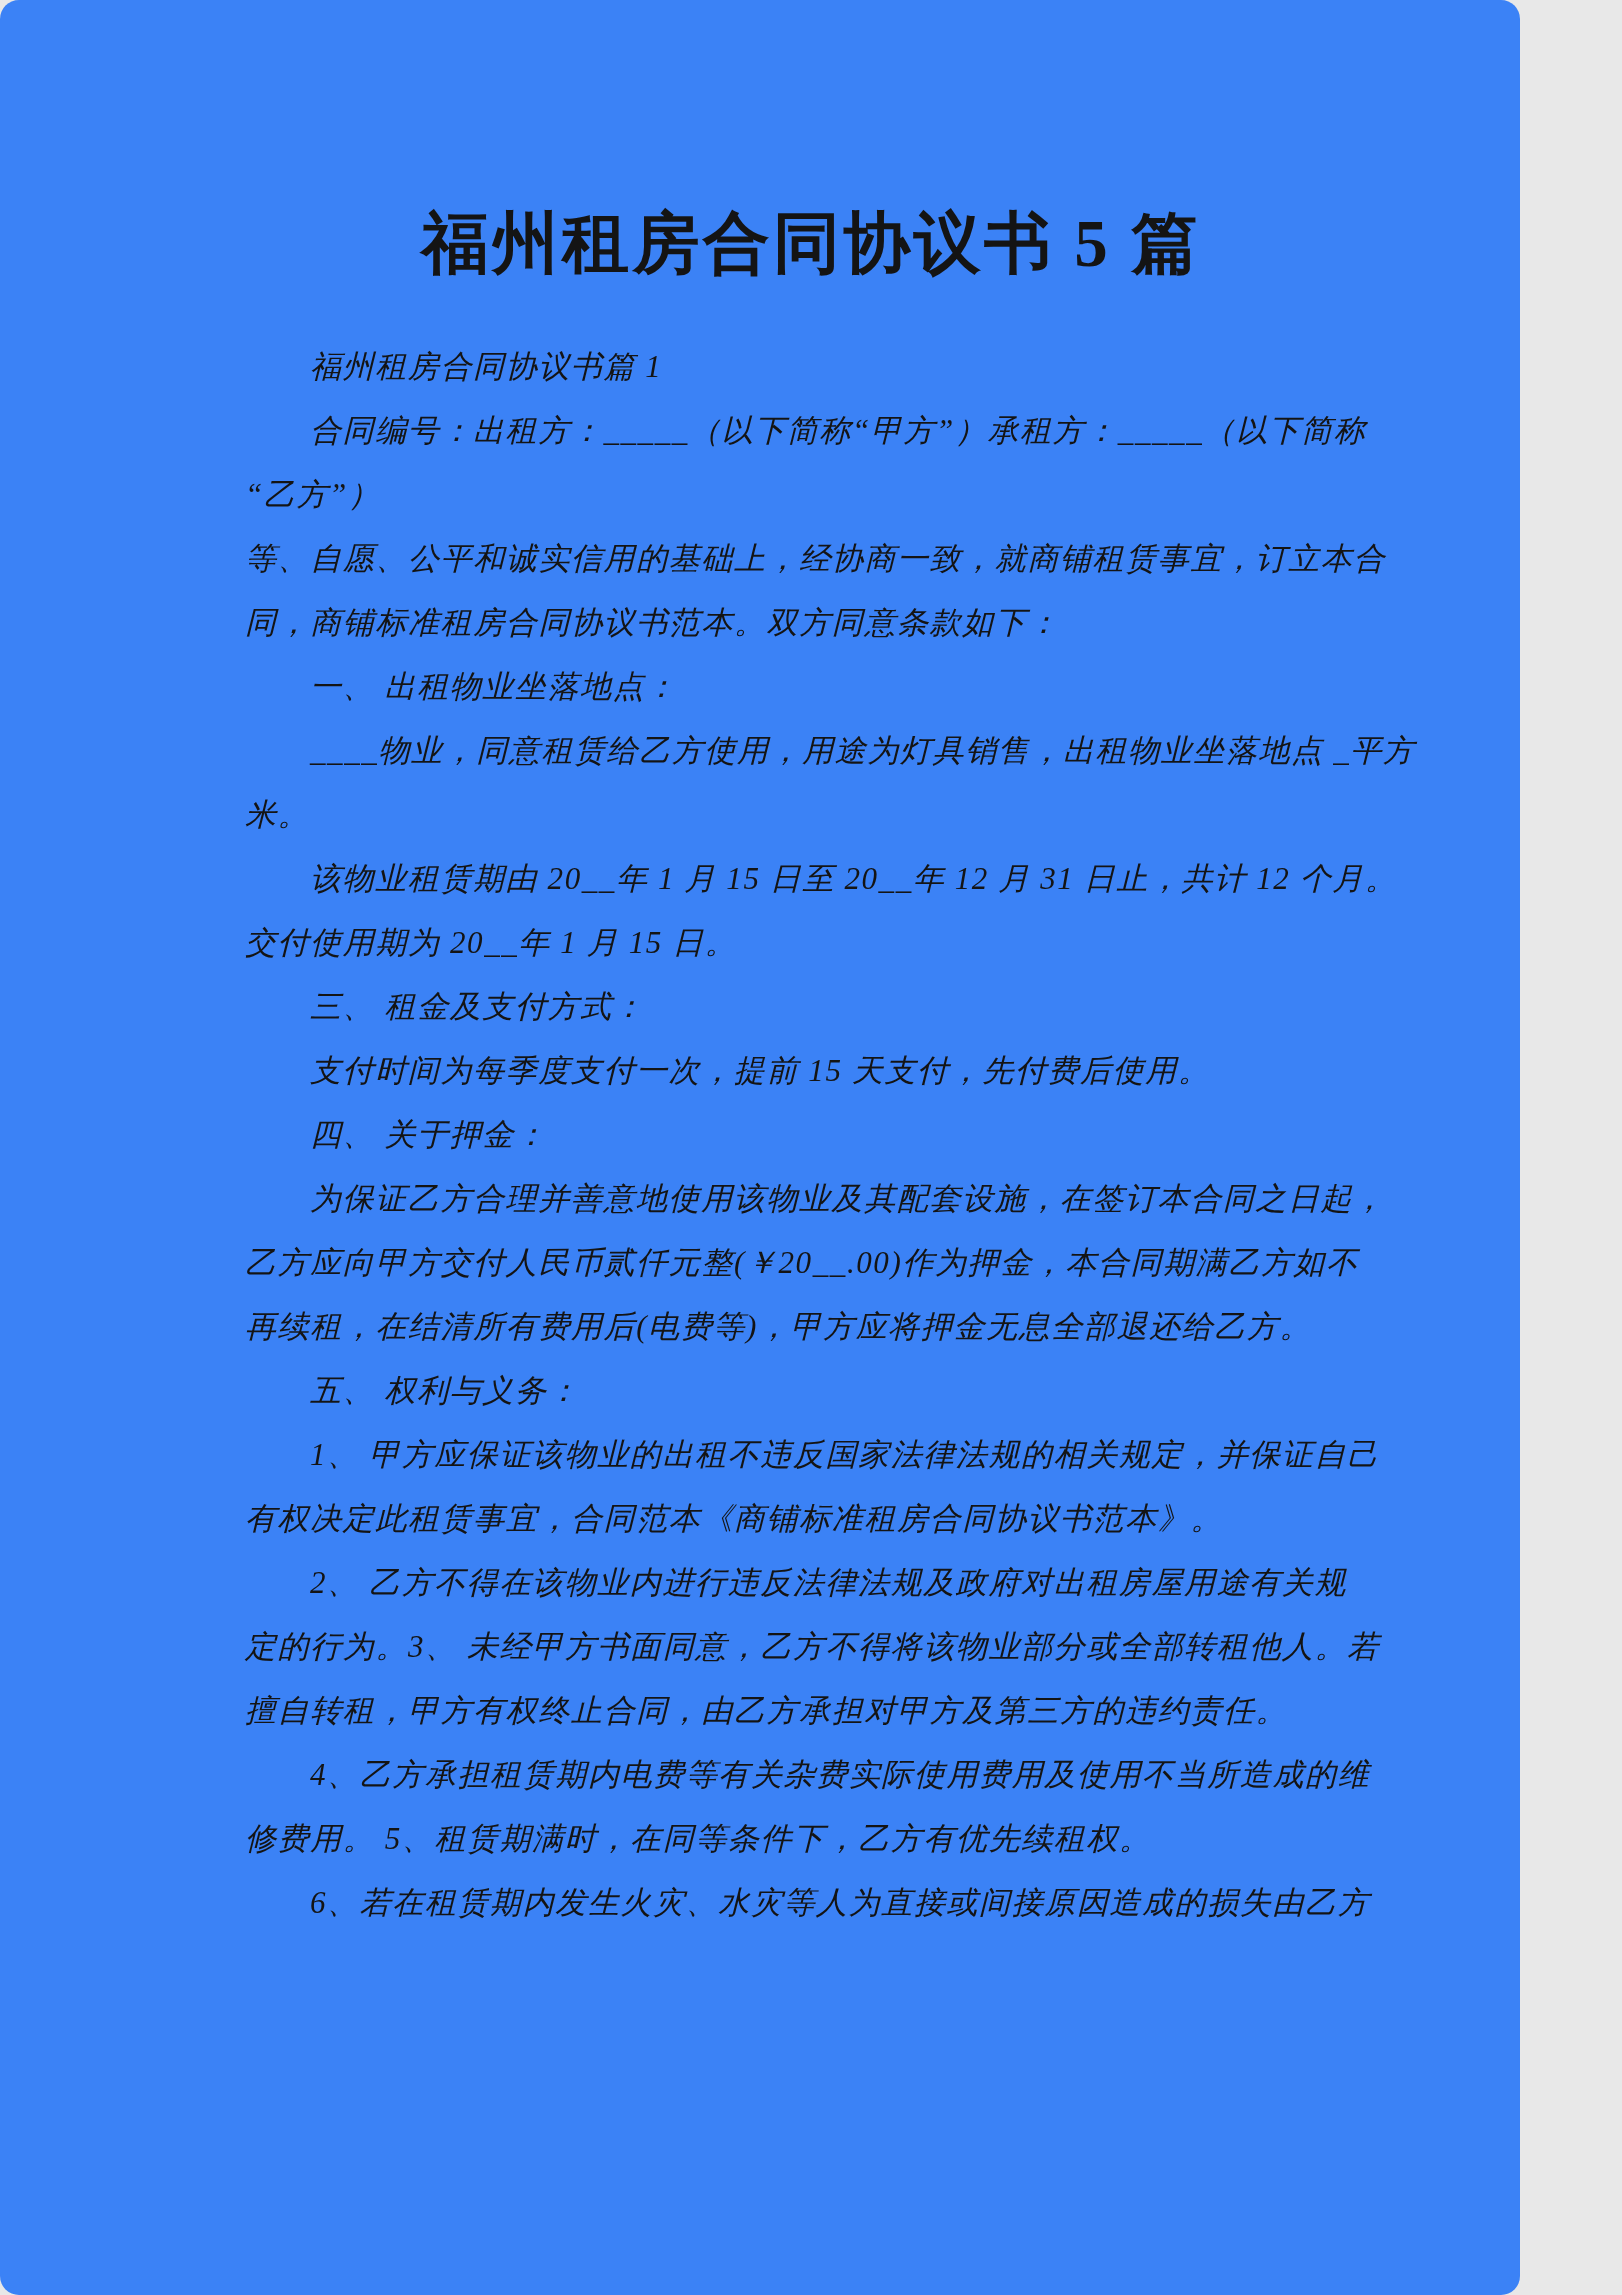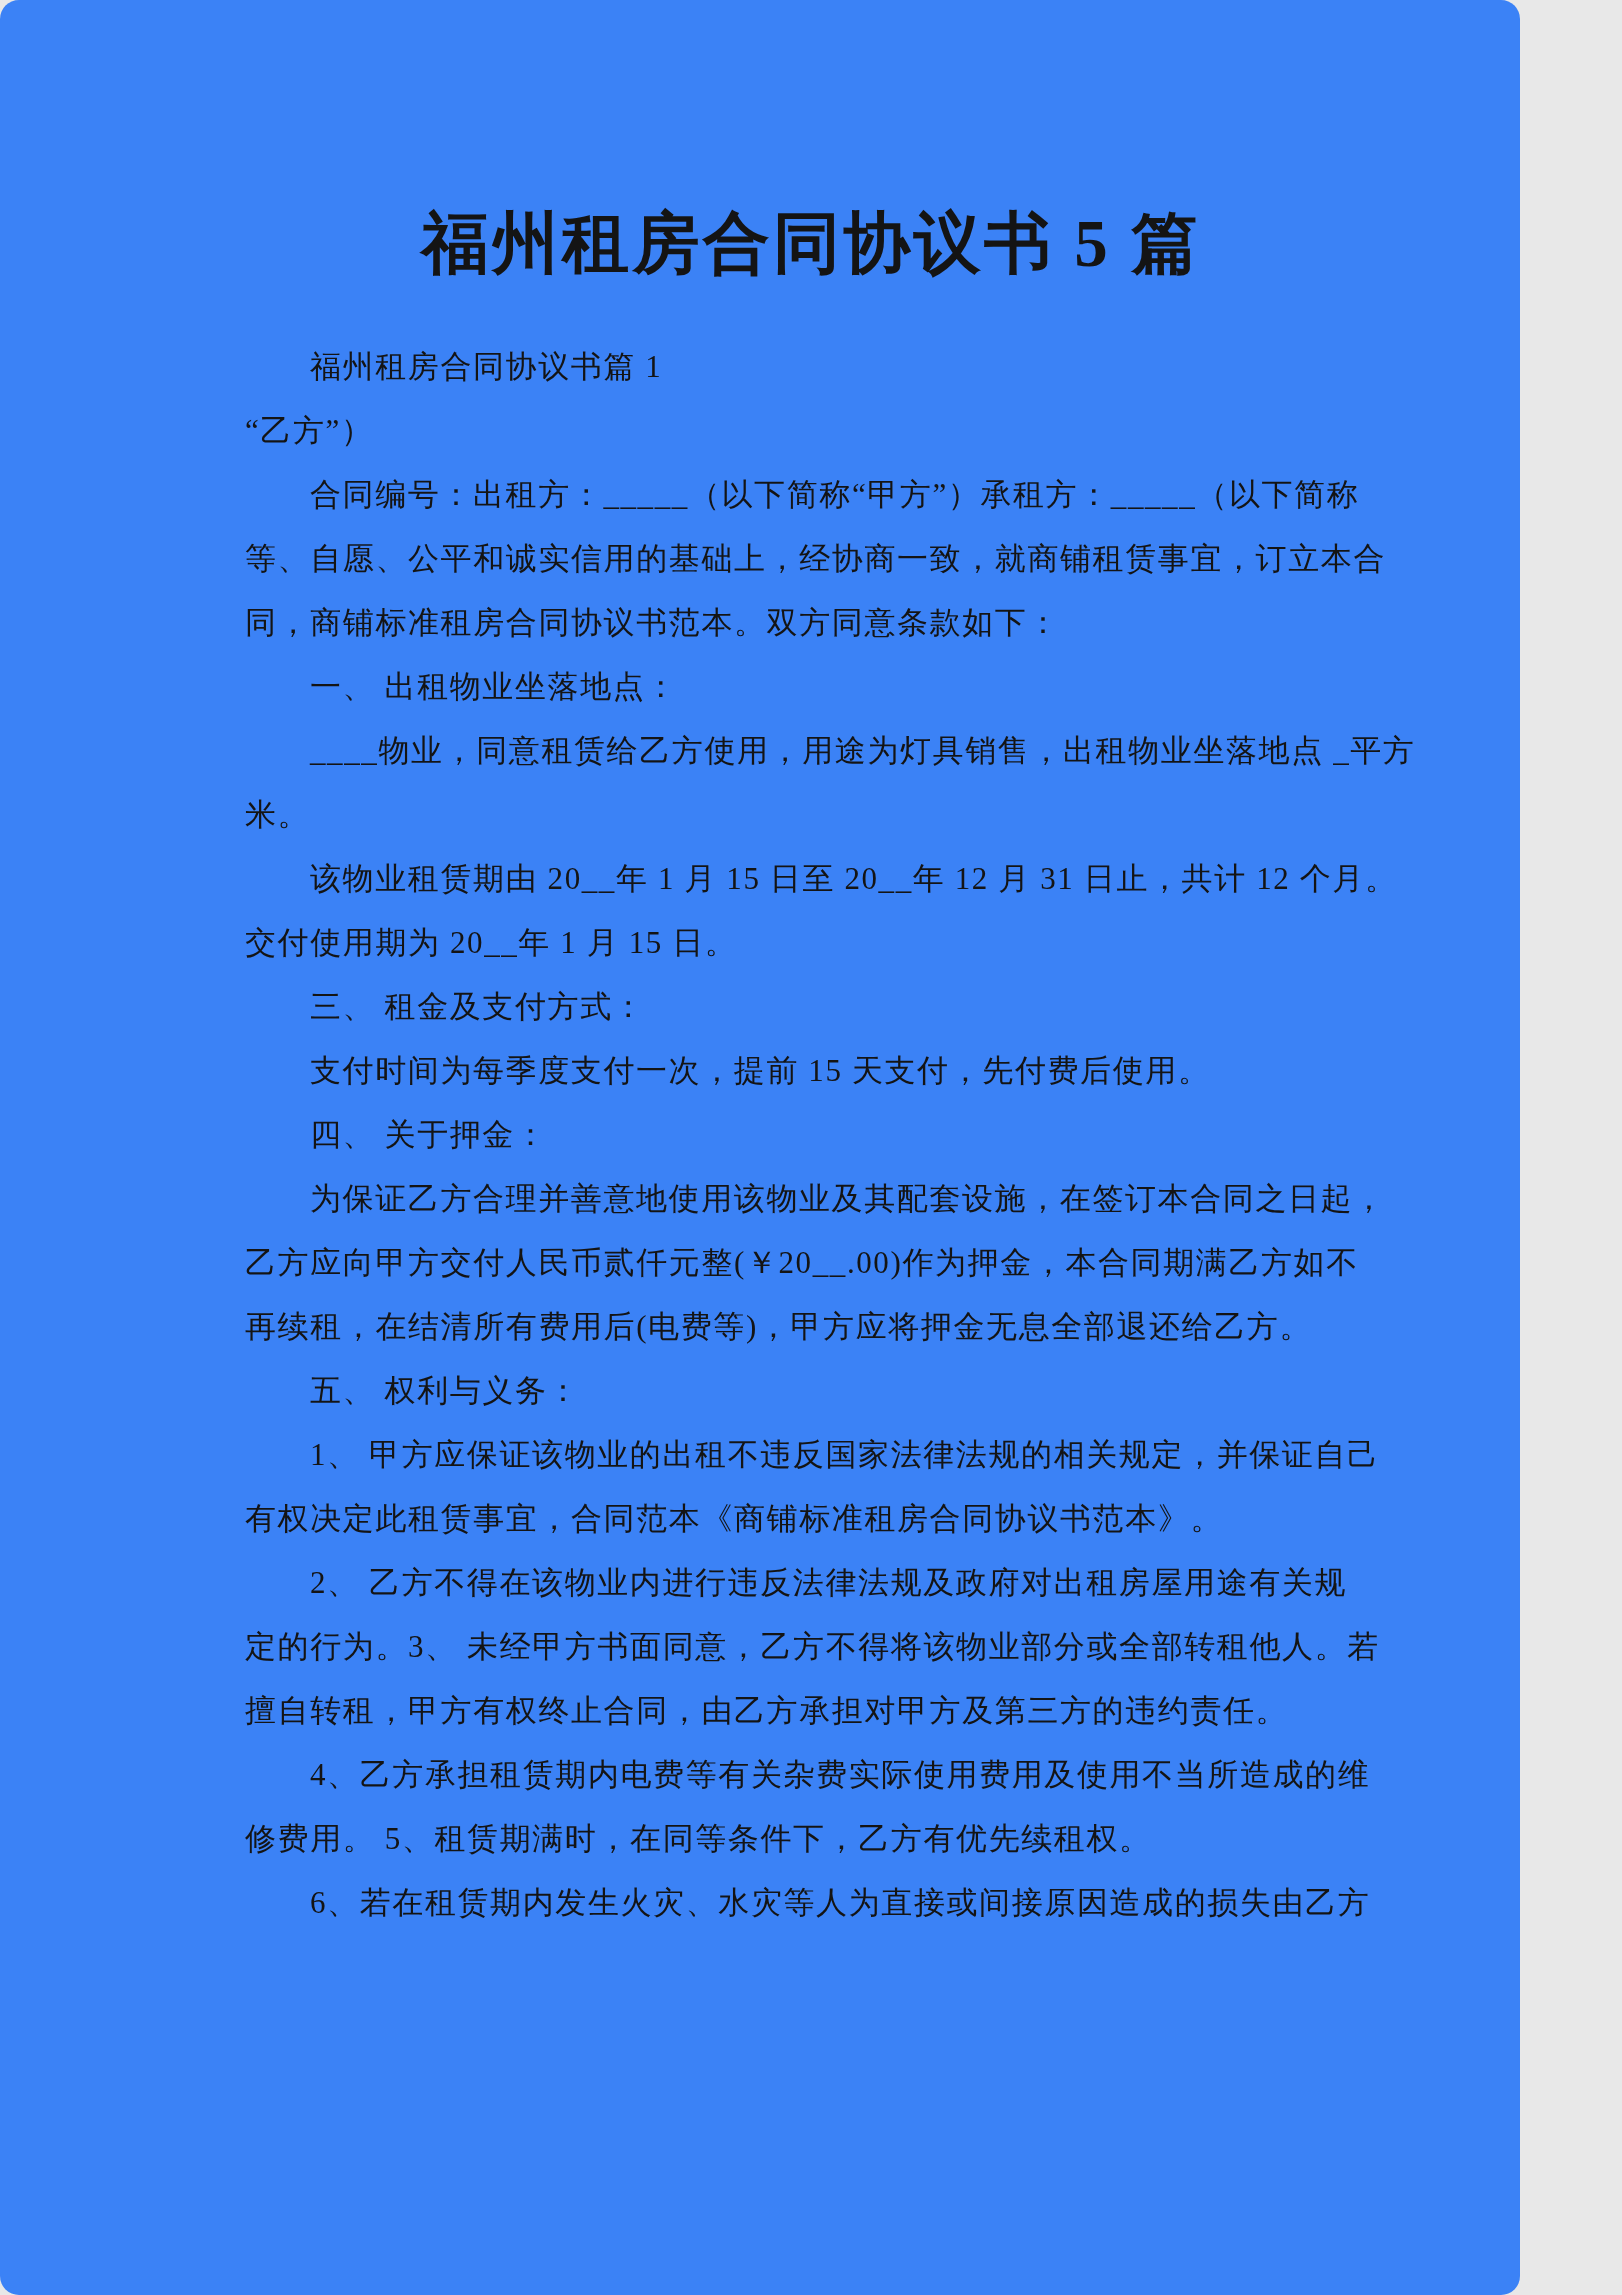--- a/index.html
+++ b/index.html
@@ -28,40 +28,41 @@
     letter-spacing: 3.3px;
     white-space: nowrap;
   }
   .doc-body {
     position: absolute;
     top: 335px;
     left: 245px;
     width: 1171px;
     font-size: 31px;
     letter-spacing: 1.6px;
+    font-style: italic;
   }
   .line {
     height: 64px;
     line-height: 64px;
     white-space: nowrap;
     overflow: visible;
   }
   .line.indent {
     padding-left: 65px;
   }
 </style>
 </head>
 <body>
 
 <div class="page">
   <div class="doc-title">福州租房合同协议书 5 篇</div>
   <div class="doc-body">
       <div class="line indent">福州租房合同协议书篇 1</div>
+      <div class="line indent">合同编号：出租方：_____（以下简称“甲方”）承租方：_____（以下简称</div>
       <div class="line">“乙方”）</div>
-      <div class="line indent">合同编号：出租方：_____（以下简称“甲方”）承租方：_____（以下简称</div>
       <div class="line">等、自愿、公平和诚实信用的基础上，经协商一致，就商铺租赁事宜，订立本合</div>
       <div class="line">同，商铺标准租房合同协议书范本。双方同意条款如下：</div>
       <div class="line indent">一、 出租物业坐落地点：</div>
       <div class="line indent">____物业，同意租赁给乙方使用，用途为灯具销售，出租物业坐落地点 _平方</div>
       <div class="line">米。</div>
       <div class="line indent">该物业租赁期由 20__年 1 月 15 日至 20__年 12 月 31 日止，共计 12 个月。</div>
       <div class="line">交付使用期为 20__年 1 月 15 日。</div>
       <div class="line indent">三、 租金及支付方式：</div>
       <div class="line indent">支付时间为每季度支付一次，提前 15 天支付，先付费后使用。</div>
       <div class="line indent">四、 关于押金：</div>

